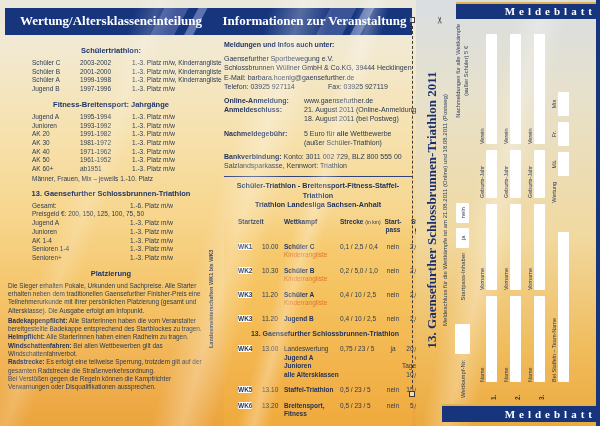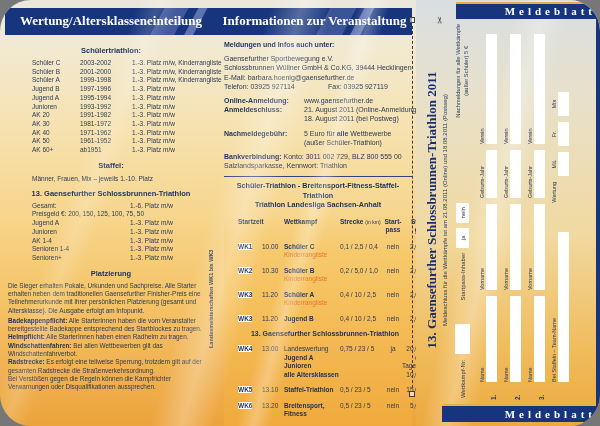--- a/index.html
+++ b/index.html
@@ -1,21 +1,20 @@
 <!DOCTYPE html>
 <html><head>
 <meta charset="utf-8">
 <style>
   * { margin:0; padding:0; box-sizing:border-box; }
   html,body { background:#777; }
   .page {
     position:relative; width:600px; height:426px; overflow:hidden;
     font-family:"Liberation Sans", sans-serif; color:#2b3a55;
     background:linear-gradient(180deg,#eae7dc 0%,#f2e9cf 12%,#f6e2b0 30%,#f7d68e 50%,#f5c468 70%,#f0b050 88%,#eca43c 100%);
-    border-radius:31px;
   }
   
   .streak { position:absolute; height:560px; top:-60px; z-index:3; pointer-events:none;
     background:linear-gradient(90deg, rgba(255,255,255,0), rgba(255,255,255,.28), rgba(255,255,255,0));
     transform:rotate(16deg); }
   .s1 { left:210px; width:62px; }
   .s2 { left:296px; width:32px; }
   .s3 { left:468px; width:52px; transform:rotate(13deg); }
   .s4 { left:60px;  width:40px; transform:rotate(20deg); opacity:.6; }
 
@@ -141,20 +140,21 @@
           <span>1.-3. Platz m/w, Kinderrangliste</span>
         </div>
 
         <div class="lrow">
           <span>Jugend B</span>
           <span>1997-1996</span>
           <span>1.-3. Platz m/w</span>
         </div>
       </div>
 
+    <div class="lhead">Fitness-Breitensport: Jahrgänge</div>
     <div>
 
         <div class="lrow">
           <span>Jugend A</span>
           <span>1995-1994</span>
           <span>1.-3. Platz m/w</span>
         </div>
 
         <div class="lrow">
           <span>Junioren</span>
@@ -186,21 +186,20 @@
           <span>1.-3. Platz m/w</span>
         </div>
 
         <div class="lrow">
           <span>AK 60+</span>
           <span>ab1951</span>
           <span>1.-3. Platz m/w</span>
         </div>
       </div>
 
-    <div class="lhead">Staffel:</div>
     <div class="lstaffel">Männer, Frauen, Mix – jeweils 1.-10. Platz</div>
 
     <div class="lhead">13. Gaensefurther Schlossbrunnen-Triathlon</div>
     <div>
 
         <div class="trirow">
           <span>Gesamt:</span>
           <span>1.-6. Platz m/w</span>
         </div>
 

